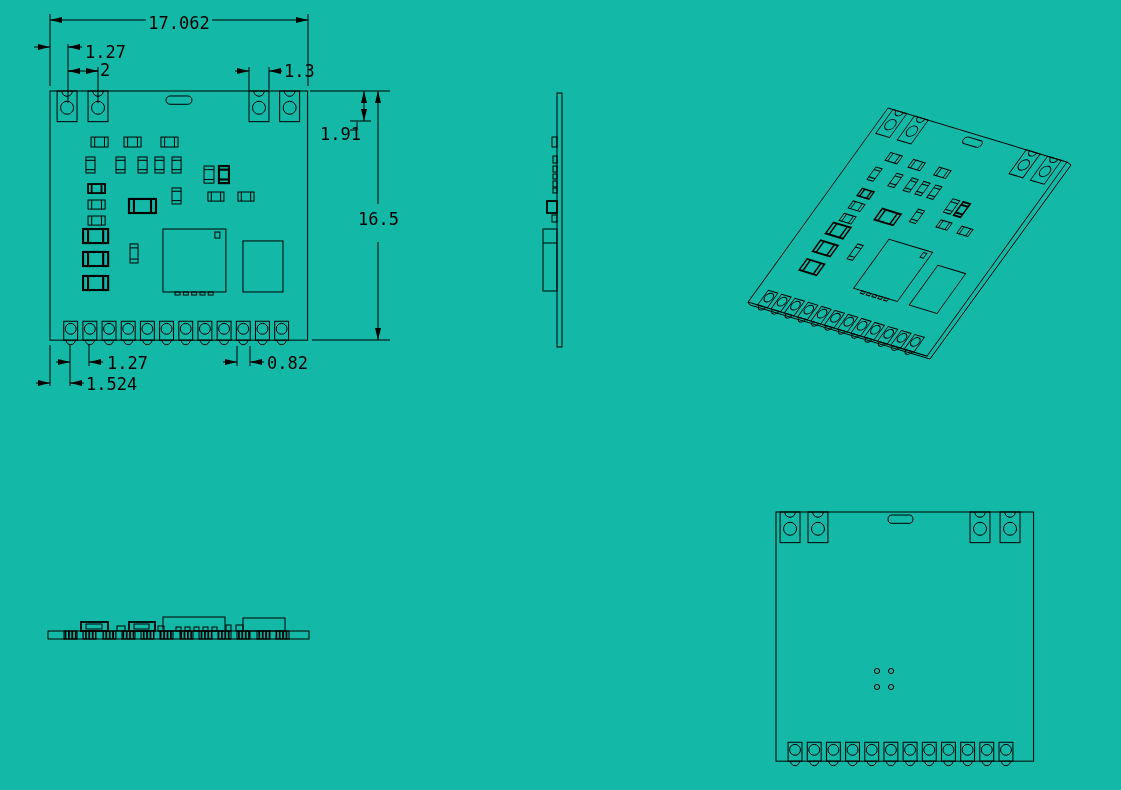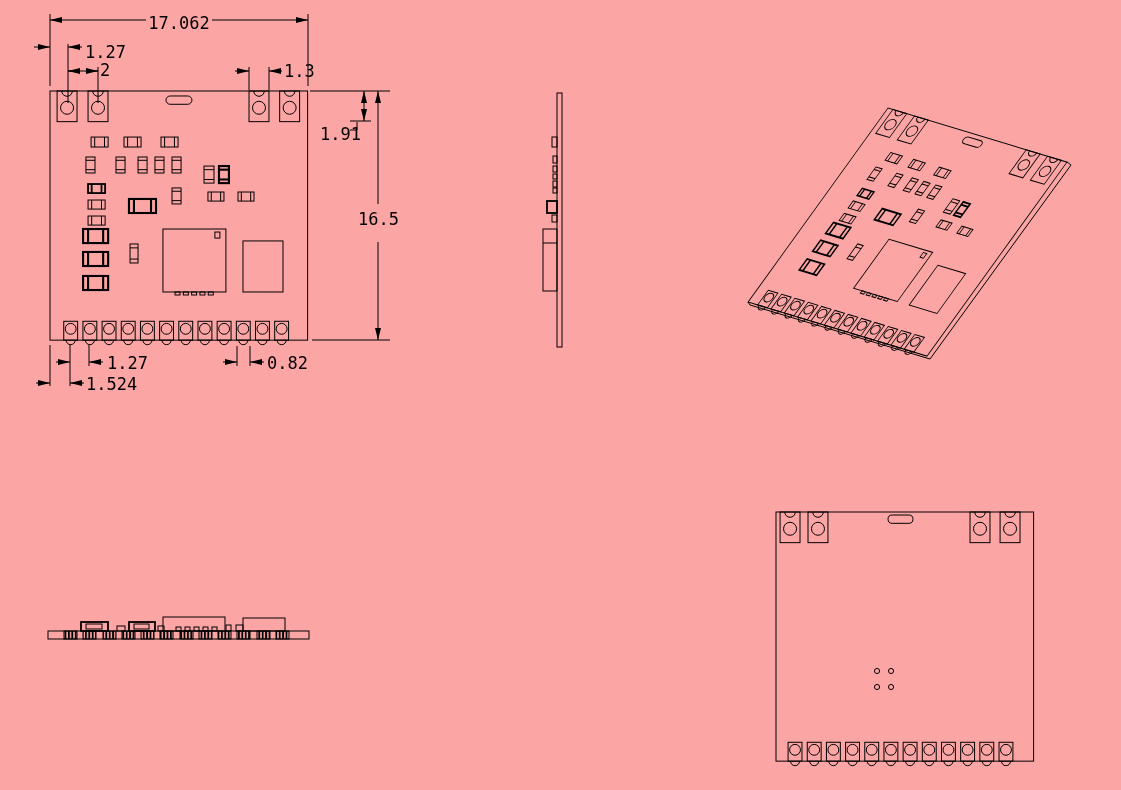--- a/index.html
+++ b/index.html
@@ -1,16 +1,16 @@
 <!DOCTYPE html>
 <html><head>
 <meta charset="utf-8">
 <style>
   html,body{margin:0;padding:0;background:#fff;}
-  #canvas{position:relative;width:1121px;height:790px;background:#fca5a5;overflow:hidden;}
+  #canvas{position:relative;width:1121px;height:790px;background:#14b8a6;overflow:hidden;}
   svg{position:absolute;left:0;top:0;}
   svg text{font-family:"DejaVu Sans Mono","Liberation Mono",monospace;font-size:17px;fill:#000;stroke:none;}
   .lw1{stroke:#000;fill:none;stroke-width:1;}
   .lw2{stroke:#000;fill:none;stroke-width:1.8;}
   .dim{stroke:#000;fill:none;stroke-width:1;}
 </style>
 </head>
 <body>
 
 <div id="canvas">

